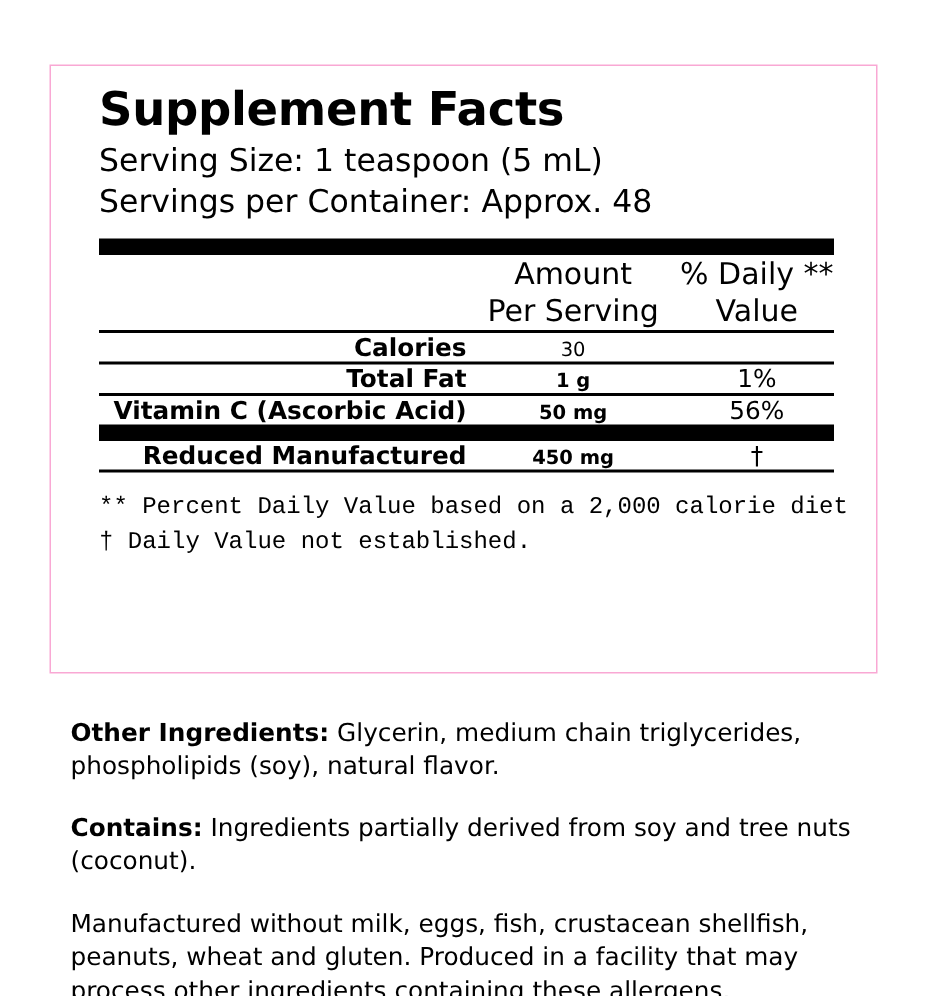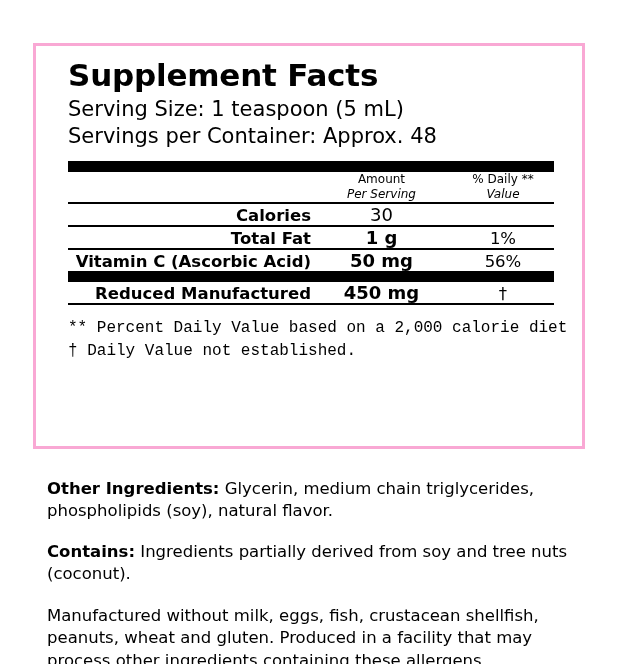--- a/index.html
+++ b/index.html
@@ -25,21 +25,21 @@
   }
 
   
   .panel {
     position: absolute;
     left: 33px;
     top: 43px;
     width: 552px;
     height: 406px;
     box-sizing: border-box;
-    border: 3px solid #f9a8d4;
+    border: 1px solid #f9a8d4;
     background: #ffffff;
   }
 
   .panel-inner {
     position: absolute;
     left: 32px;
     top: 12px;
     right: 28px;
   }
 
@@ -78,37 +78,37 @@
   }
   table.facts td {
     padding: 0;
     vertical-align: bottom;
   }
   .col-name { width: 50%; }
   .col-amt  { width: 29%; }
   .col-dv   { width: 21%; }
 
   .hdr-cell {
-    font-size: 12px;
+    font-size: 20px;
     font-weight: 400;
     text-align: center;
     line-height: 1.25;
     padding: 7px 0 7px 0;
   }
-  .hdr-cell .l2 { display: block; font-style: italic; }
+  .hdr-cell .l2 { display: block; }
 
   .row-name {
     font-size: 16.5px;
     font-weight: 700;
     text-align: right;
     padding: 7px 0 7px 3px;
     white-space: nowrap;
   }
   .row-amt {
-    font-size: 18px;
+    font-size: 13px;
     font-weight: 700;
     text-align: center;
     padding: 7px 0 7px 0;
     margin-top: 12px;
   }
   .row-amt.light { font-weight: 400; }
   .row-dv {
     font-size: 16.5px;
     font-weight: 400;
     text-align: center;

